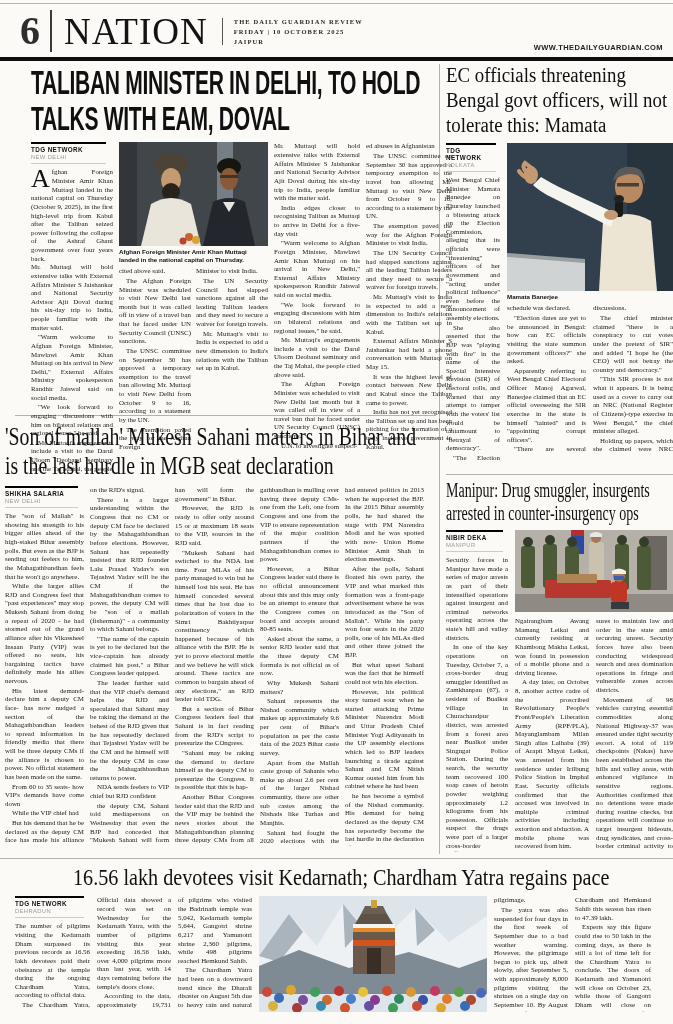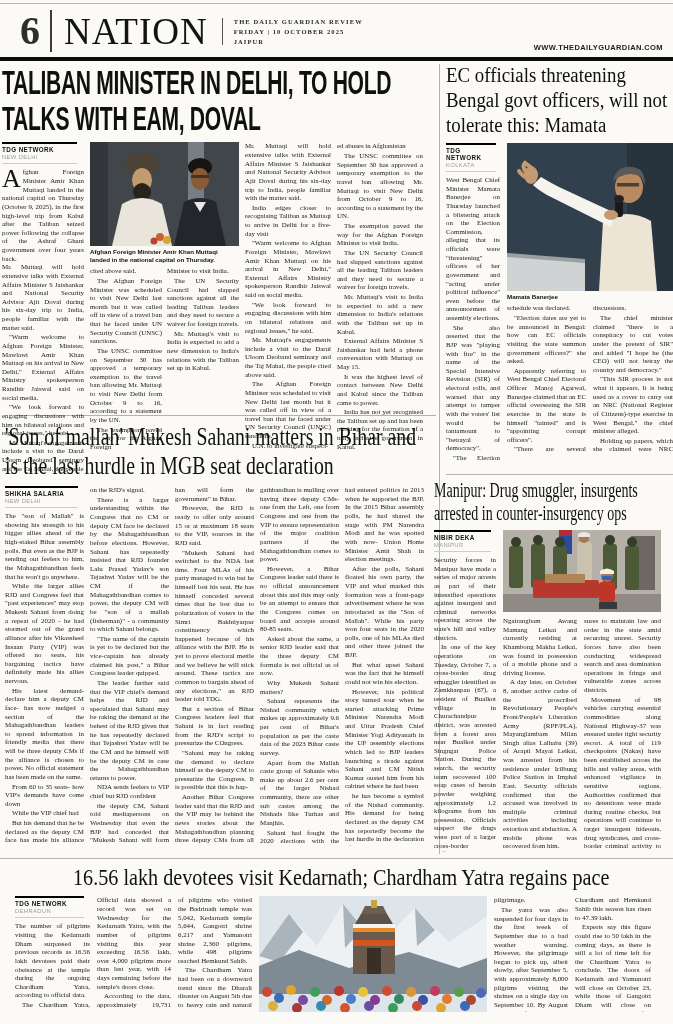--- a/index.html
+++ b/index.html
@@ -59,21 +59,21 @@
     </div>
     <div class="site">WWW.THEDAILYGUARDIAN.COM</div>
   </div>
   <div class="thickrule"></div>
 
   <div class="vrule" style="left:439px;top:64px;height:790px;"></div>
   <div class="hrule" style="left:15px;top:415px;width:421px;"></div>
   <div class="hrule" style="left:446px;top:474px;width:227px;"></div>
   <div class="hrule" style="left:0;top:858px;width:673px;"></div>
 
-  <section class="story" style="left:2px;top:63px;width:421px;height:427px;overflow:hidden;">
+  <section class="story" style="left:31px;top:63px;width:421px;height:427px;overflow:hidden;">
     <h1 class="hl hl-main">TALIBAN MINISTER IN DELHI, TO HOLD TALKS WITH EAM, DOVAL</h1>
     <div class="cols" style="gap:6px;height:338px;">
       <div class="col" style="width:82px;height:338px;">
         <div class="byline">
           <div class="nm">TDG NETWORK</div>
           <div class="ct">NEW DELHI</div>
         </div>
         <div class="body">
           <p><span class="dropcap">A</span><span>fghan Foreign Minister Amir Khan Muttaqi landed in the national capital on Thursday (October 9, 2025), in the first high-level trip from Kabul after the Taliban seized power following the collapse of the Ashraf Ghani government over four years back.</span></p>
         </div>
@@ -234,21 +234,21 @@
       <div class="col plist" style="width:79px;height:360px;">
           <p>had entered politics in 2013 when he supported the BJP. In the 2015 Bihar assembly polls, he had shared the stage with PM Narendra Modi and he was spotted with now- Union Home Minister Amit Shah in election meetings.</p>
           <p>After the polls, Sahani floated his own party, the VIP and what marked this formation was a front-page advertisement where he was introduced as the "Son of Mallah". While his party won four seats in the 2020 polls, one of his MLAs died and other three joined the BJP.</p>
           <p>But what upset Sahani was the fact that he himself could not win his election.</p>
           <p>However, his political story turned sour when he started attacking Prime Minister Narendra Modi and Uttar Pradesh Chief Minister Yogi Adityanath in the UP assembly elections which led to BJP leaders launching a tirade against Sahani and CM Nitish Kumar ousted him from his cabinet where he had been</p>
           <p>he has become a symbol of the Nishad community. His demand for being declared as the deputy CM has reportedly become the last hurdle in the declaration of the seat-sharing arrangement in the Mahagathbandhan.</p>
         </div>
     </div>
   </section>
 
-  <section class="story" style="left:434px;top:479px;width:227px;height:375px;overflow:hidden;">
+  <section class="story" style="left:446px;top:479px;width:227px;height:375px;overflow:hidden;">
     <h2 class="hl hl-serif hl-manipur">Manipur: Drug smuggler, insurgents arrested in counter-insurgency ops</h2>
     <div class="cols" style="gap:7px;">
       <div class="col" style="width:62px;height:322px;">
         <div class="byline">
           <div class="nm">NIBIR DEKA</div>
           <div class="ct">MANIPUR</div>
         </div>
         <div class="plist">
             <p>Security forces in Manipur have made a series of major arrests as part of their intensified operations against insurgent and criminal networks operating across the state's hill and valley districts.</p>
             <p>In one of the key operations on Tuesday, October 7, a cross-border drug smuggler identified as Zamkhanpau (67), a resident of Bualkot village in Churachandpur district, was arrested from a forest area near Bualkot under Singngat Police Station. During the search, the security team recovered 100 soap cases of heroin powder weighing approximately 1.2 kilograms from his possession. Officials suspect the drugs were part of a larger cross-border trafficking network operating along the Indo-Myanmar border.</p>

